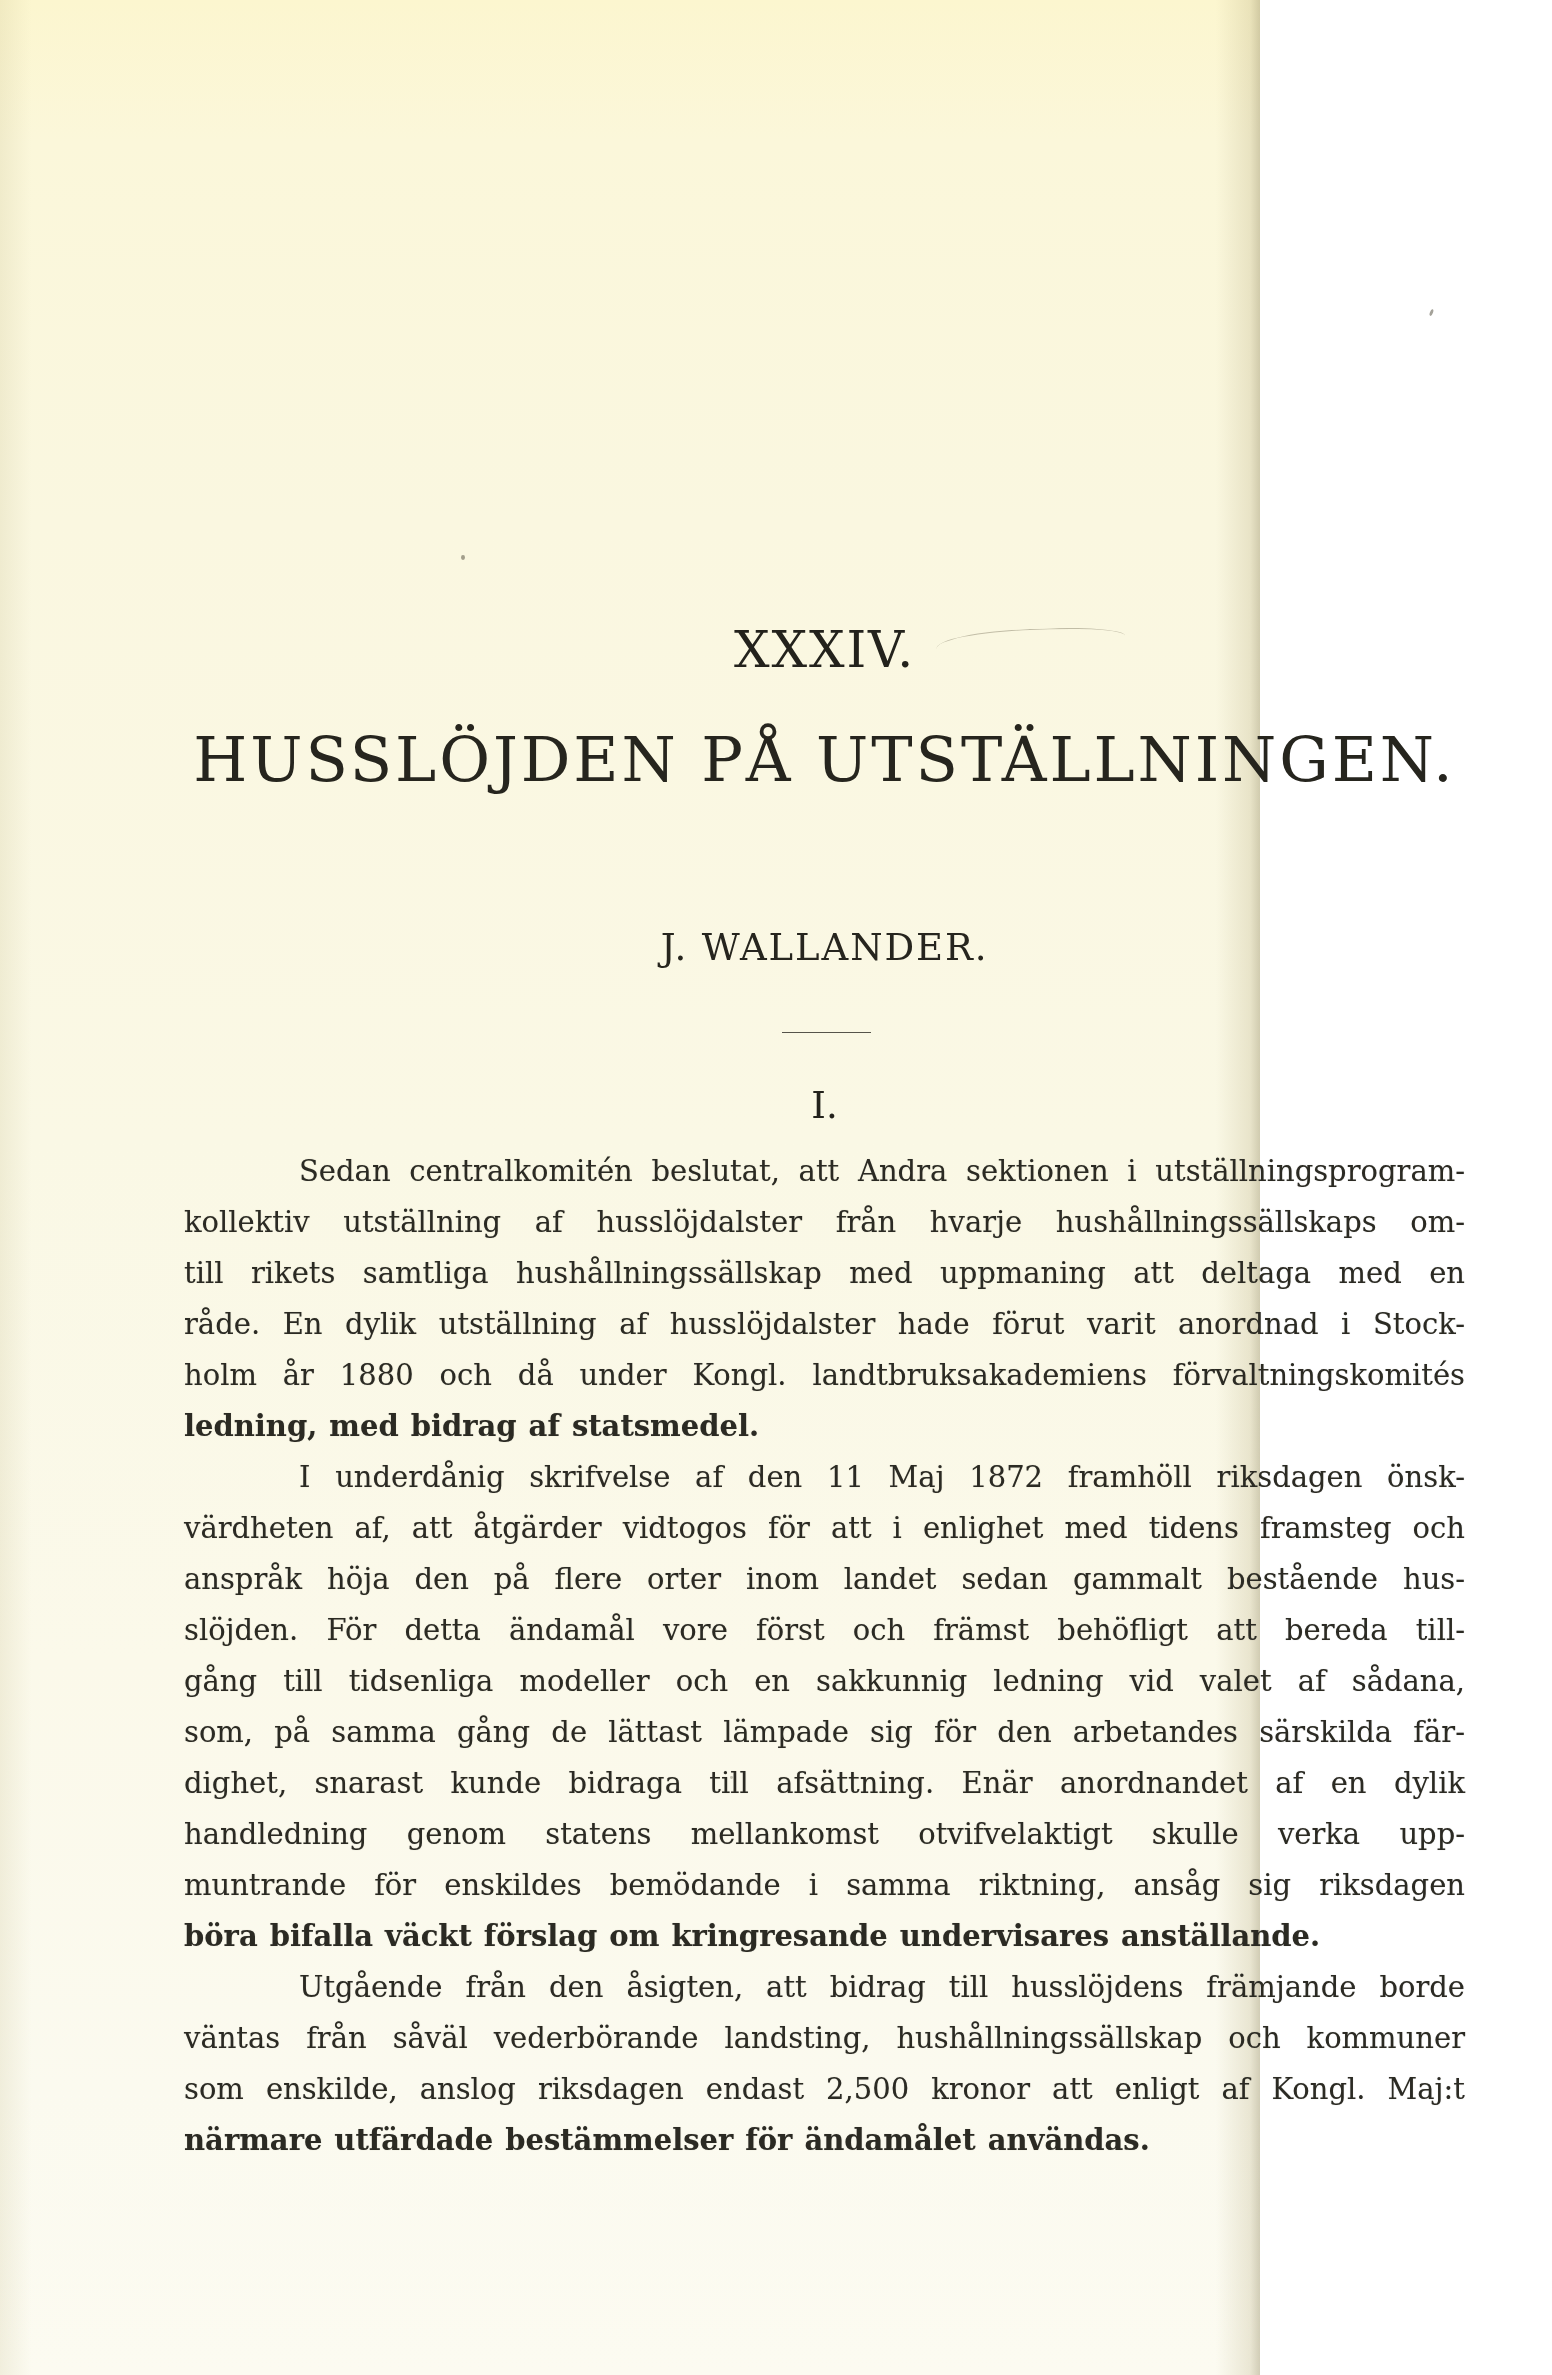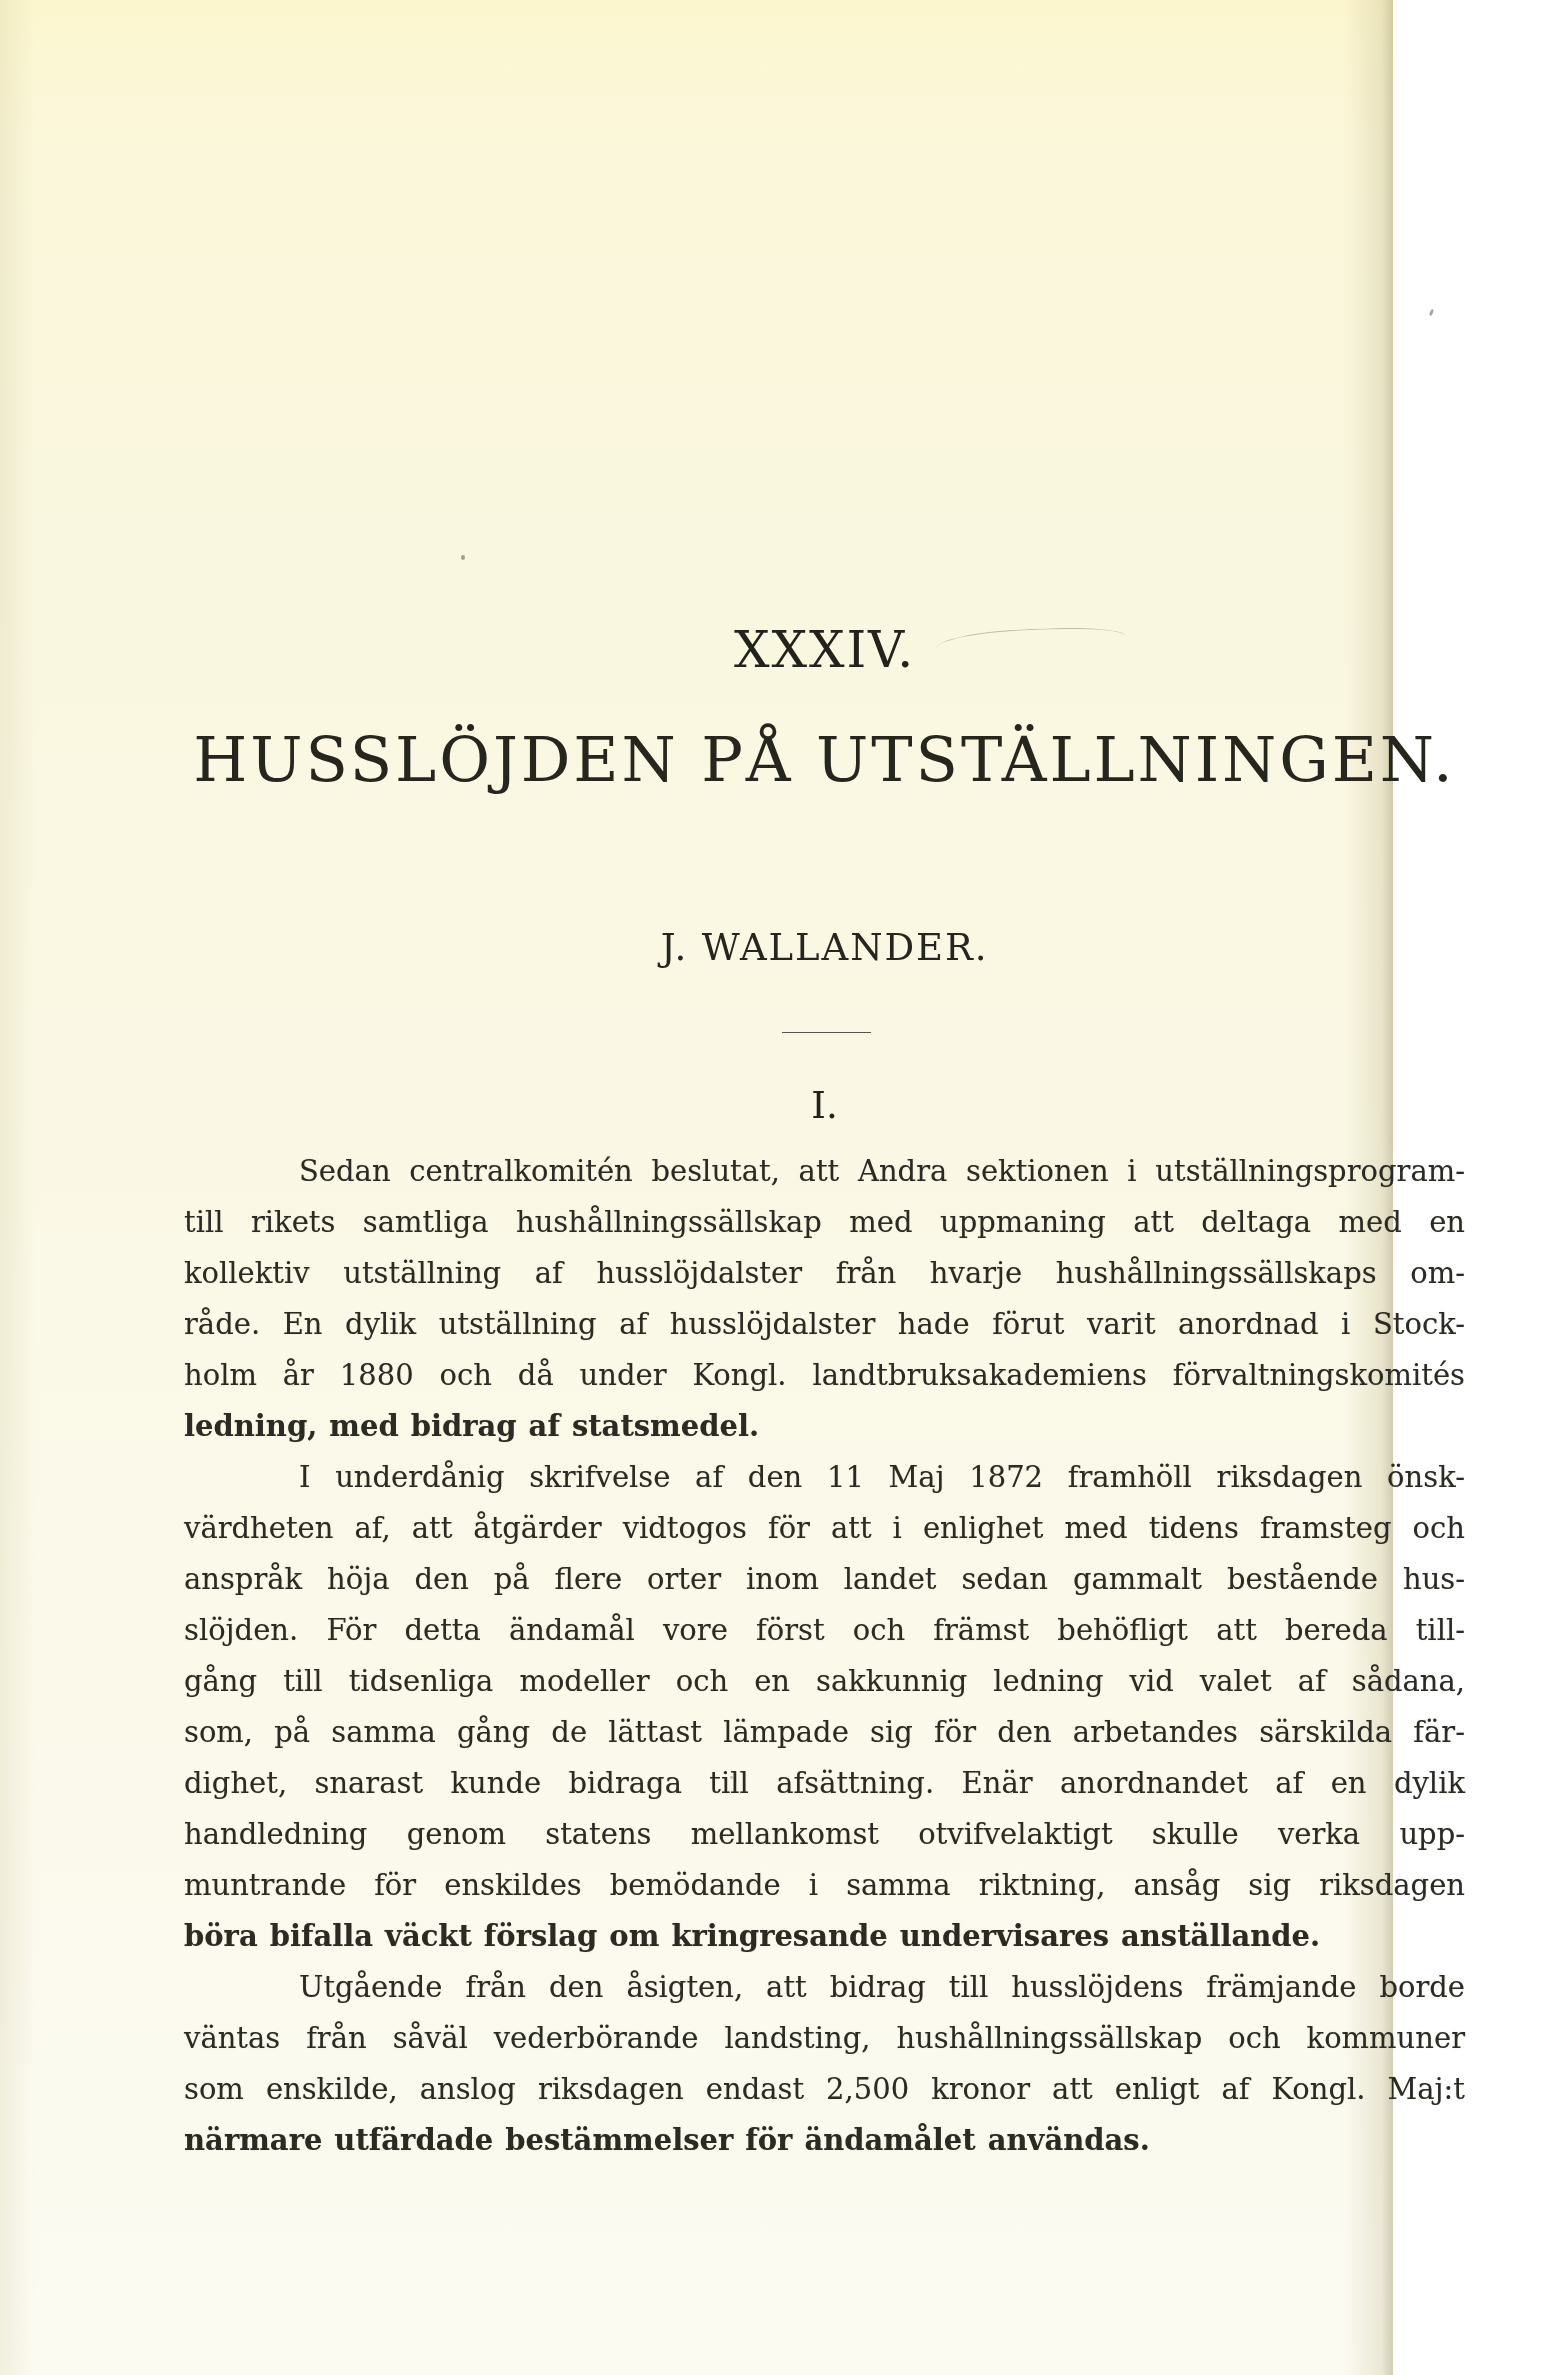--- a/index.html
+++ b/index.html
@@ -3,21 +3,21 @@
 <meta charset="utf-8">
 <style>
   html, body { margin: 0; padding: 0; }
   body {
     width: 1553px; height: 2375px;
     font-family: "DejaVu Serif", "Liberation Serif", serif;
     overflow: hidden;
   }
   .page {
     position: relative;
-    width: 1393px; height: 2375px;
+    width: 1260px; height: 2375px;
     background:
       linear-gradient(90deg, rgba(190,180,130,0.18) 0%, rgba(190,180,130,0) 2.5%, rgba(190,180,130,0) 96.5%, rgba(170,158,108,0.22) 99.2%, rgba(140,130,88,0.38) 100%),
       linear-gradient(180deg, #fcf6cf 0%, #fbf7da 6%, #faf7e0 22%, #faf8e5 48%, #fbf9ea 70%, #fbfaef 88%, #fcfbf1 100%);
     color: #2b2a23;
   }
   .col {
     position: absolute;
     left: 184px; width: 1281px;
     text-align: center;
   }
@@ -95,22 +95,22 @@
   <div class="scratch"></div>
 
   <div class="col chapter-number">XXXIV.</div>
   <div class="col page-title">HUSSLÖJDEN PÅ UTSTÄLLNINGEN.</div>
   <div class="col author">J. WALLANDER.</div>
   <div class="divider"></div>
   <div class="col section-number">I.</div>
 
   <div class="body-text">
       <div class="line indent">Sedan centralkomitén beslutat, att Andra sektionen i utställningsprogram-</div>
+      <div class="line">kollektiv utställning af husslöjdalster från hvarje hushållningssällskaps om-</div>
       <div class="line">till rikets samtliga hushållningssällskap med uppmaning att deltaga med en</div>
-      <div class="line">kollektiv utställning af husslöjdalster från hvarje hushållningssällskaps om-</div>
       <div class="line">råde. En dylik utställning af husslöjdalster hade förut varit anordnad i Stock-</div>
       <div class="line">holm år 1880 och då under Kongl. landtbruksakademiens förvaltningskomités</div>
       <div class="line last">ledning, med bidrag af statsmedel.</div>
       <div class="line indent">I underdånig skrifvelse af den 11 Maj 1872 framhöll riksdagen önsk-</div>
       <div class="line">värdheten af, att åtgärder vidtogos för att i enlighet med tidens framsteg och</div>
       <div class="line">anspråk höja den på flere orter inom landet sedan gammalt bestående hus-</div>
       <div class="line">slöjden. För detta ändamål vore först och främst behöfligt att bereda till-</div>
       <div class="line">gång till tidsenliga modeller och en sakkunnig ledning vid valet af sådana,</div>
       <div class="line">som, på samma gång de lättast lämpade sig för den arbetandes särskilda fär-</div>
       <div class="line">dighet, snarast kunde bidraga till afsättning. Enär anordnandet af en dylik</div>

